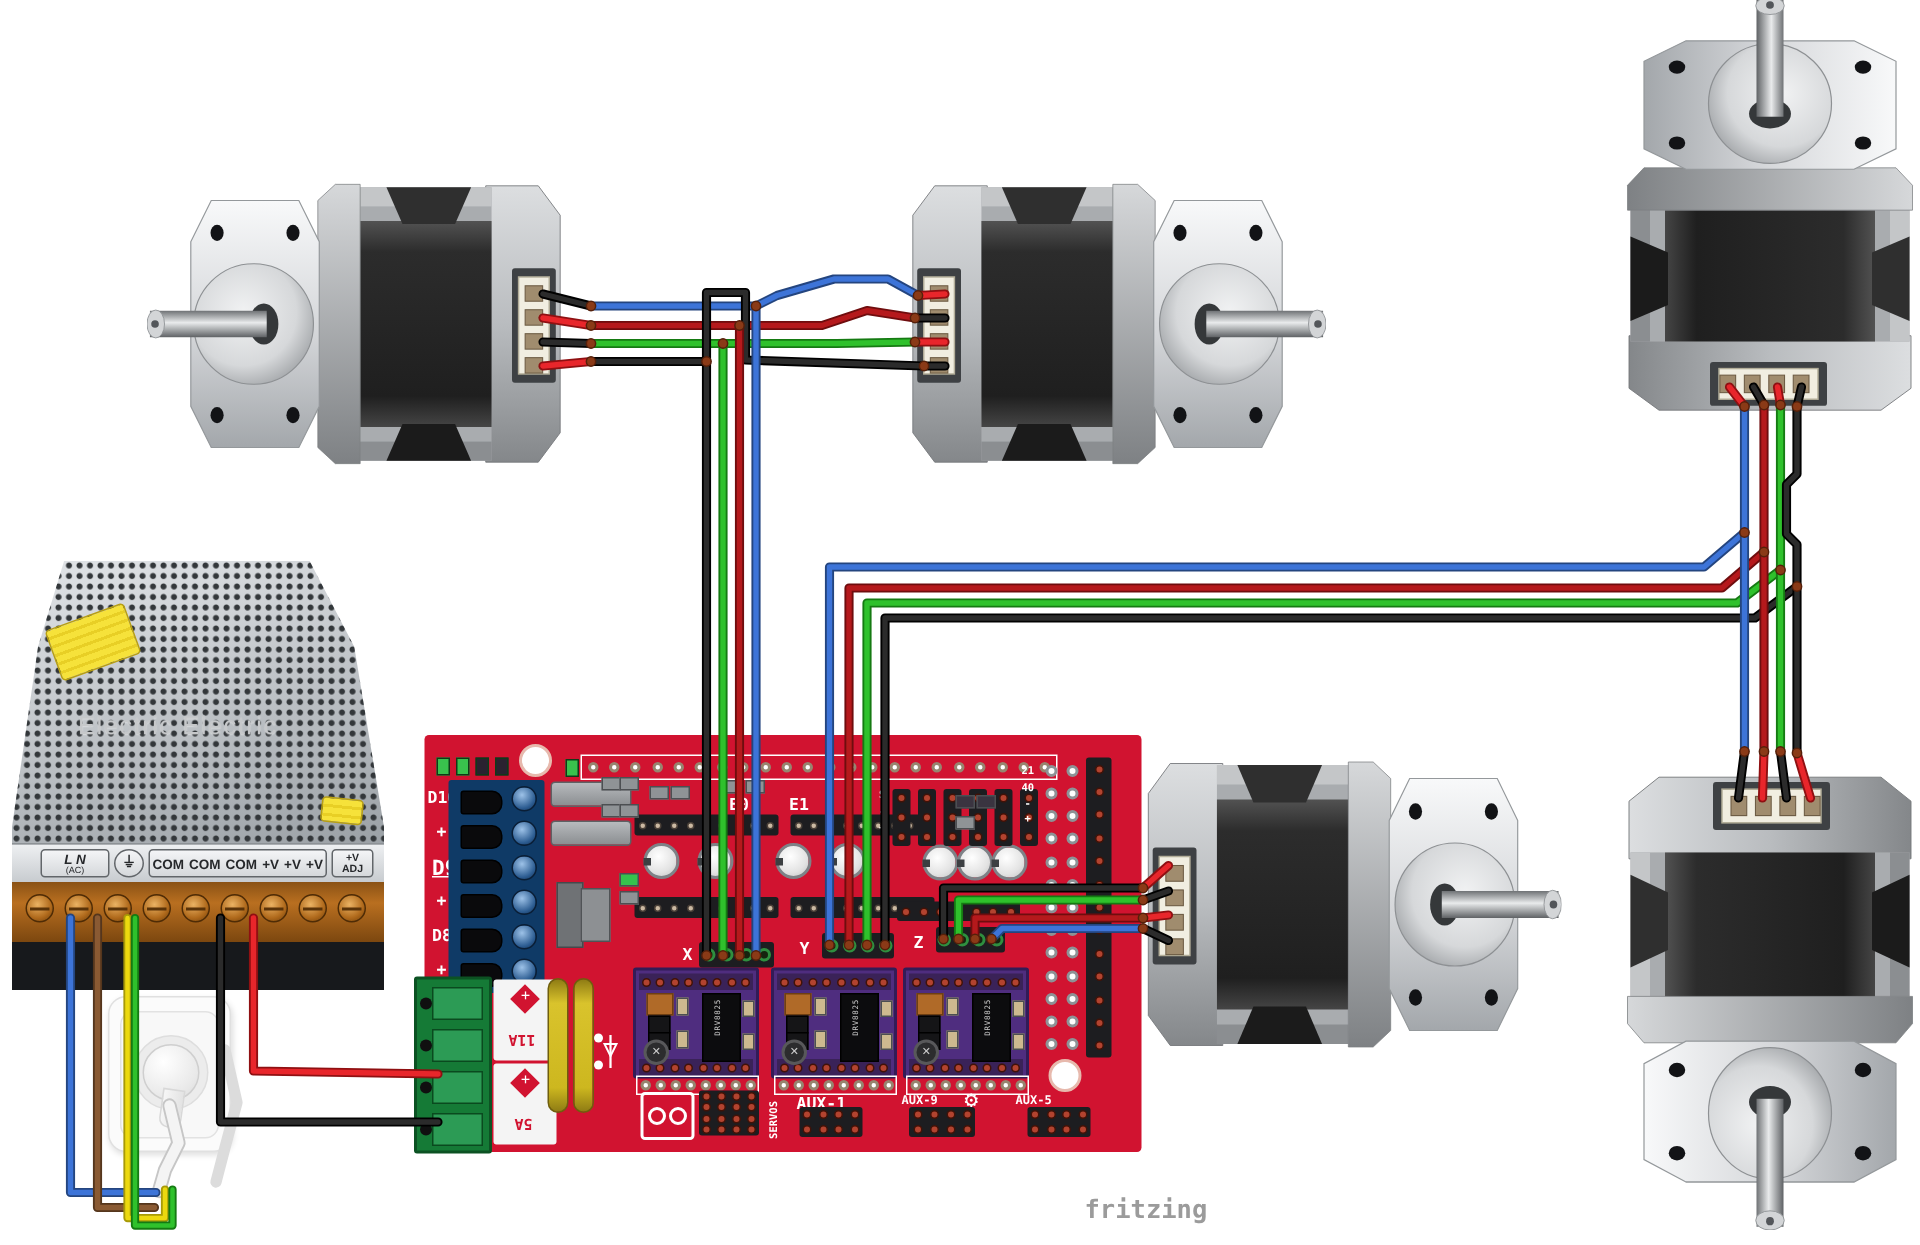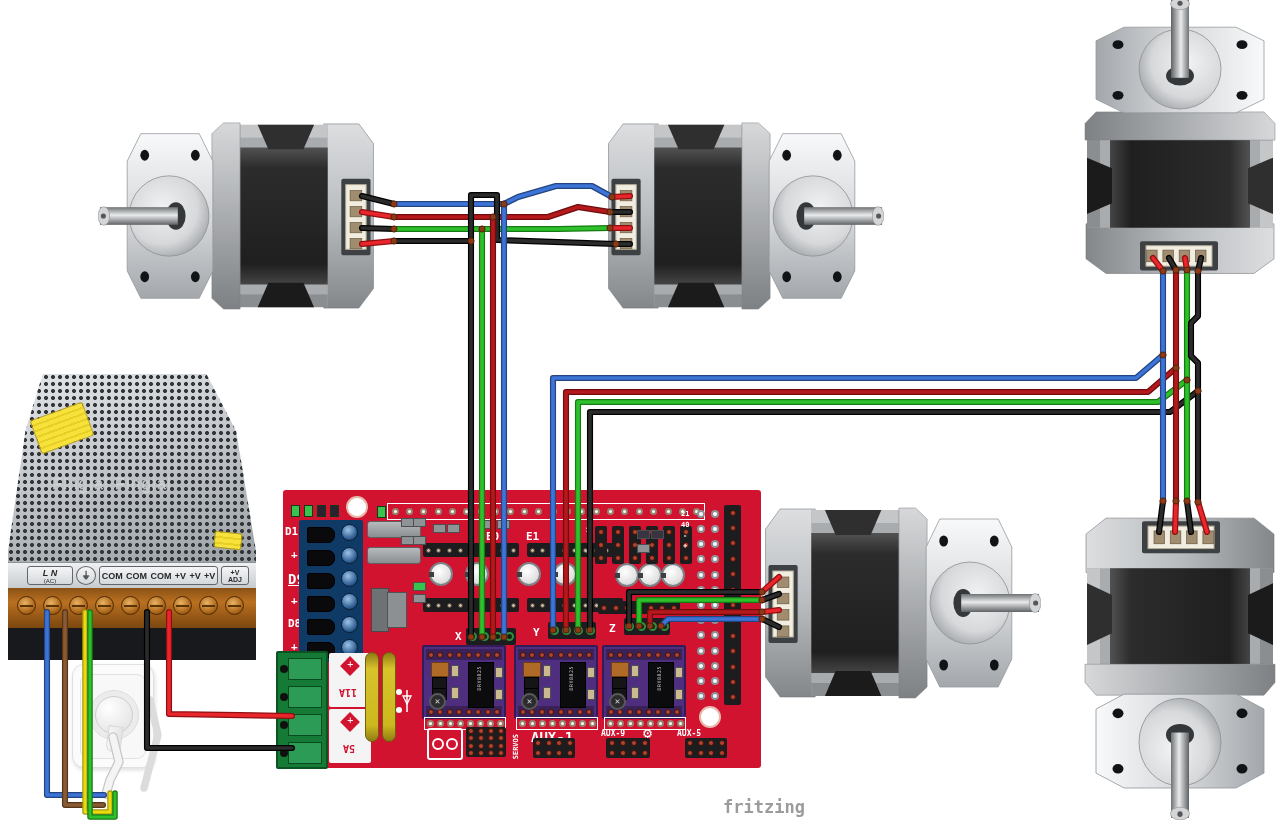--- a/index.html
+++ b/index.html
@@ -79,21 +79,21 @@
 </style>
 </head>
 <body>
 
 <div id="stage">
 
   <div id="psu" class="abs">
     <div id="psu-mesh" class="abs"></div>
     <div class="abs sticker" style="left:26px;top:36px;width:54px;height:34px;transform:rotate(-20deg);"></div>
     <div class="abs sticker" style="left:206px;top:158px;width:26px;height:15px;transform:rotate(6deg);"></div>
-    <div id="psu-watermark" class="abs">Finglai Finglai</div>
+    <div id="psu-watermark" class="abs">Electric Electric</div>
 
     <div id="psu-labelstrip" class="abs">
       <div class="labelbox" style="left:19px;width:46px;flex-direction:column;">
         <span style="font-size:9px;font-style:italic;">L   N</span>
         <span style="font-size:6px;font-weight:normal;">(AC)</span>
       </div>
       <div class="labelbox" style="left:68px;width:20px;border-radius:50%;">
         <span style="font-size:10px;">⏚</span>
       </div>
       <div class="labelbox" style="left:91px;width:119px;justify-content:space-around;font-size:9px;">
@@ -449,21 +449,21 @@
         <span class="hole"></span>
         <span class="hole"></span>
         <span class="hole"></span>
         <span class="hole"></span>
         <span class="hole"></span>
         <span class="hole"></span>
         <span class="hole"></span>
         <span class="hole"></span>
       </div>
 
-    <div class="silk abs" style="left:248px;top:240px;font-size:14px;">AUX-1</div>
+    <div class="silk abs" style="left:248px;top:240px;font-size:11px;">AUX-1</div>
     <div class="silk abs" style="left:318px;top:240px;font-size:8px;">AUX-9</div>
     <div class="silk abs" style="left:394px;top:240px;font-size:8px;">AUX-5</div>
     <div class="silk abs" style="left:230px;top:244px;font-size:7px;writing-mode:vertical-rl;transform:rotate(180deg);">SERVOS</div>
     <div class="silk abs" style="left:360px;top:236px;font-size:15px;">⚙</div>
     <div class="abs" style="left:144px;top:238px;width:32px;height:28px;border:2px solid #fff;border-radius:3px;">
       <span class="abs" style="left:3px;top:8px;width:8px;height:8px;border:2px solid #fff;border-radius:50%;"></span>
       <span class="abs" style="left:17px;top:8px;width:8px;height:8px;border:2px solid #fff;border-radius:50%;"></span>
     </div>
     <div class="abs blackstrip grid" style="left: 183px; top: 237px; width: 40px; height: 30px; grid-template-columns: repeat(4, 1fr);">
         <span class="rdot"></span>

